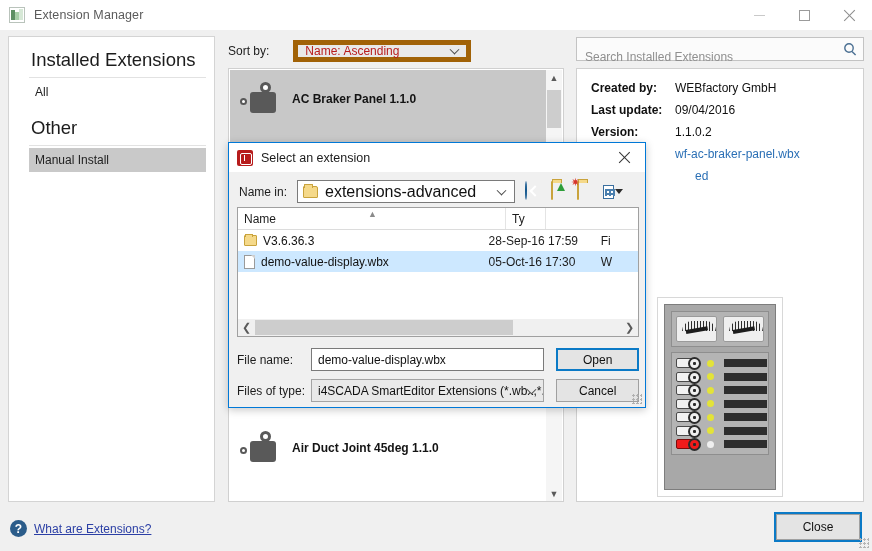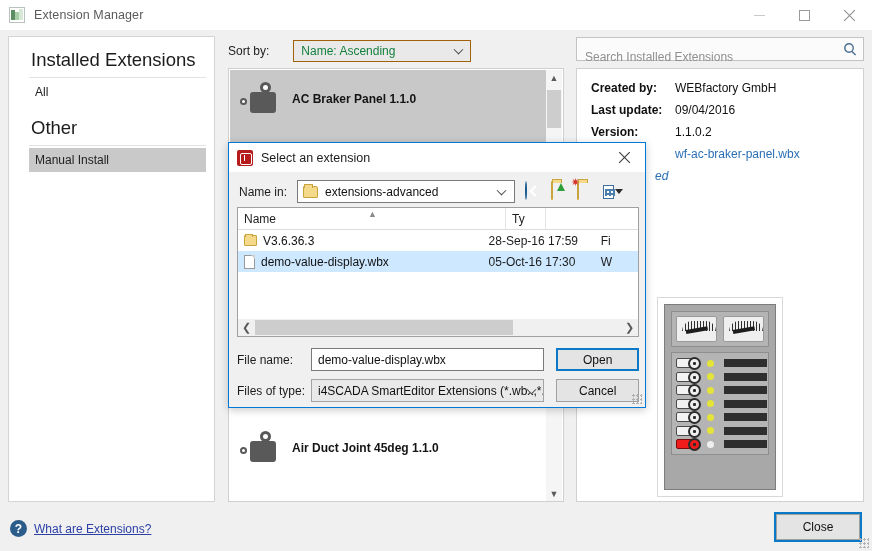--- a/index.html
+++ b/index.html
@@ -80,24 +80,24 @@
 
   
   .sortrow {
     position: absolute; left: 228px; top: 40px;
     display: flex; align-items: center;
   }
   .sort-label { font-size: 12px; color: #1c1c1c; margin-right: 24px; }
   .combo {
     width: 178px; height: 22px;
     background: #e9e9e9;
-    border: 1px solid #a16207;
+    border: 5px solid #a16207;
     display: flex; align-items: center;
     padding-left: 7px;
-    font-size: 12px; color: #15803d;
+    font-size: 12px; color: #b91c1c;
     position: relative;
   }
   .combo .chev {
     position: absolute; right: 8px; top: 50%;
     width: 7px; height: 7px;
     border-right: 1.3px solid #4a4a4a;
     border-bottom: 1.3px solid #4a4a4a;
     transform: translateY(-70%) rotate(45deg);
   }
 
@@ -172,21 +172,21 @@
     overflow: hidden;
   }
   .meta-row { display: flex; font-size: 12px; margin-bottom: 8px; }
   .meta-key { font-weight: bold; color: #101010; width: 84px; flex: none; }
   .meta-val { color: #101010; }
   .meta-link {
     font-size: 12px; color: #2a6fb5; margin-left: 84px; display: block;
     margin-bottom: 8px;
   }
   .meta-link2 {
-    font-size: 12px; color: #2a6fb5; margin-left: 64px; display: block; font-style: italic;
+    font-size: 12px; color: #2a6fb5; margin-left: 104px; display: block;
   }
   .preview {
     position: absolute; left: 80px; top: 228px;
     width: 126px; height: 200px;
     background: #ffffff; border: 1px solid #d8d8d8;
     padding: 6px;
   }
   .panel-outer {
     width: 100%; height: 100%;
     background: #a8a8a8; border: 1px solid #7d7d7d;
@@ -343,21 +343,21 @@
   .folder-ico {
     width: 15px; height: 12px; flex: none; margin-right: 7px;
     background: #f5d98a; border: 1px solid #c9a33c; border-radius: 1px 2px 1px 1px;
     position: relative;
   }
   .folder-ico::before {
     content: ""; position: absolute; left: 0; top: -3px;
     width: 7px; height: 3px; background: #f5d98a;
     border: 1px solid #c9a33c; border-bottom: none; border-radius: 1px 1px 0 0;
   }
-  .lookin-combo .txt { font-size: 12px; color: #111; }
+  .lookin-combo .txt { font-size: 16px; color: #111; }
   .lookin-combo .chev {
     position: absolute; right: 9px; top: 50%;
     width: 7px; height: 7px;
     border-right: 1.3px solid #4a4a4a;
     border-bottom: 1.3px solid #4a4a4a;
     transform: translateY(-70%) rotate(45deg);
   }
   .dlg-tools { display: flex; align-items: center; gap: 6px; margin-left: 10px; }
   .tbtn { width: 20px; height: 20px; position: relative; }
 

